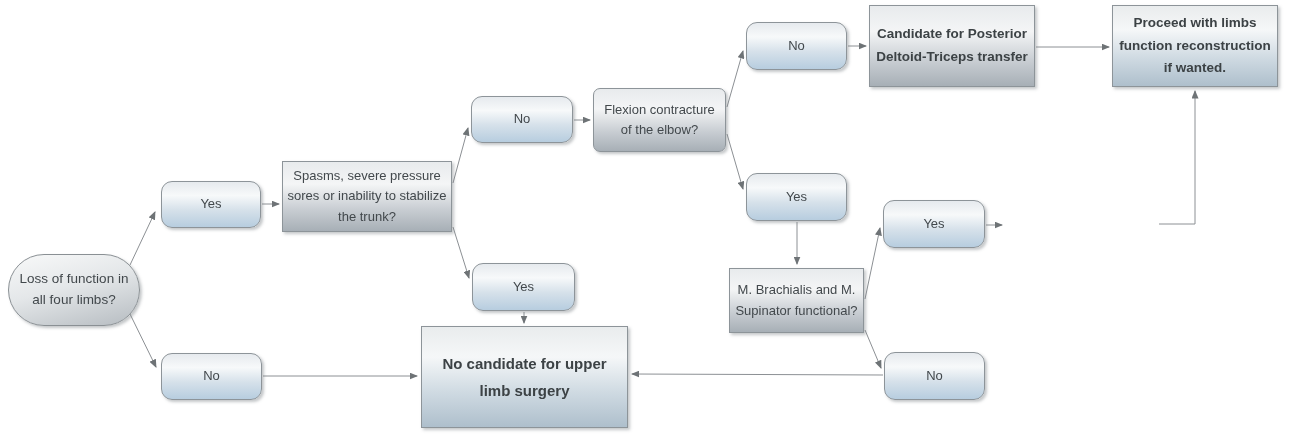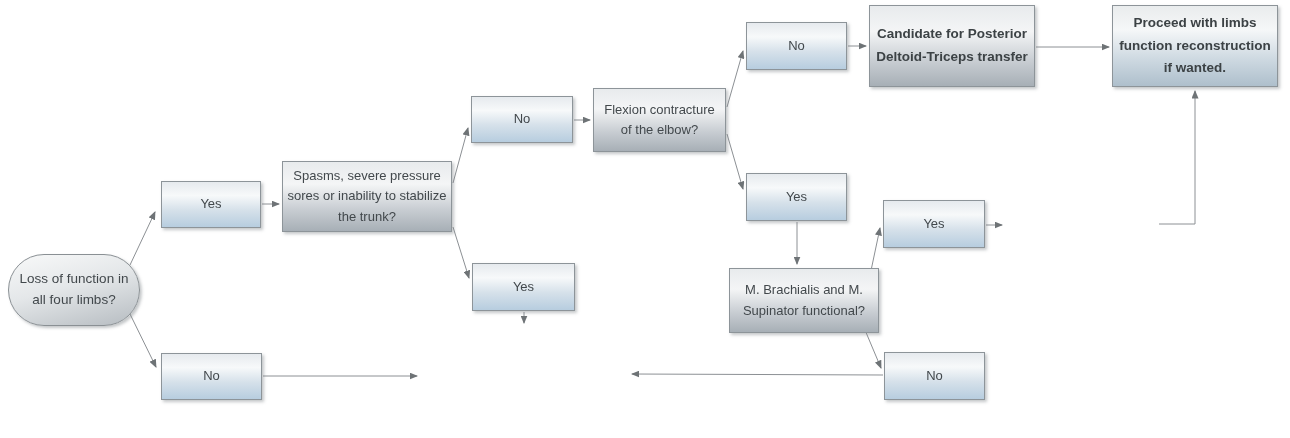--- a/index.html
+++ b/index.html
@@ -7,21 +7,21 @@
     position:relative;width:1290px;height:438px;background:#ffffff;overflow:hidden;
     font-family:"Liberation Sans", sans-serif;
   }
   #edges{position:absolute;left:0;top:0;width:1290px;height:438px;}
   .node{
     position:absolute;display:flex;align-items:center;justify-content:center;
     text-align:center;color:#42484c;border:1px solid #8d9499;
     box-shadow:2px 2px 3px rgba(125,130,136,.45);
     font-size:13px;line-height:1.55;box-sizing:border-box;padding:2px 4px;
   }
-  .blue{background:linear-gradient(180deg,#e6eaee 0%,#f7f9fa 30%,#d6e1ea 62%,#b7cddf 100%);}
+  .blue{background:linear-gradient(180deg,#e6eaee 0%,#f7f9fa 30%,#d6e1ea 62%,#b7cddf 100%);border-radius:11px;}
   .gray{background:linear-gradient(180deg,#e8ebed 0%,#f4f5f6 32%,#c9ced3 68%,#a7afb6 100%);}
   .bluegray{background:linear-gradient(180deg,#e9eced 0%,#f5f7f8 30%,#cfdae2 65%,#aebfcc 100%);}
   .bold{font-weight:bold;font-size:13.5px;line-height:1.7;color:#3c4245;}
   .big{font-weight:bold;font-size:15px;line-height:1.8;color:#3c4245;}
   .start{
     border-radius:36px;
     background:linear-gradient(165deg,#f8f9f9 0%,#e4e7e9 45%,#b6bcc1 100%);
     border:1px solid #8a9094;font-size:13.5px;
   }
 </style>
@@ -63,31 +63,32 @@
   <div class="node blue" style="left:161px;top:181px;width:100px;height:47px;">Yes</div>
 
   <div class="node blue" style="left:161px;top:353px;width:101px;height:47px;">No</div>
 
   <div class="node gray" style="left:282px;top:161px;width:170px;height:71px;">Spasms, severe pressure sores or inability to stabilize the trunk?</div>
 
   <div class="node blue" style="left:471px;top:96px;width:102px;height:47px;">No</div>
 
   <div class="node blue" style="left:472px;top:263px;width:103px;height:48px;">Yes</div>
 
-  <div class="node gray" style="left:593px;top:88px;width:133px;height:64px;">Flexion contracture of the elbow?</div>
+  <div class="node gray" style="left:593px;top:88px;width:133px;height:64px;border-radius:7px;">Flexion contracture of the elbow?</div>
 
   <div class="node blue" style="left:746px;top:22px;width:101px;height:48px;">No</div>
 
   <div class="node blue" style="left:746px;top:173px;width:101px;height:48px;">Yes</div>
 
-  <div class="node gray" style="left:729px;top:268px;width:150px;height:65px;">M. Brachialis and M. Supinator functional?</div>
+  <div class="node gray" style="left:729px;top:268px;width:135px;height:65px;">M. Brachialis and M. Supinator functional?</div>
 
   <div class="node blue" style="left:883px;top:200px;width:102px;height:48px;">Yes</div>
 
   <div class="node blue" style="left:884px;top:352px;width:101px;height:48px;">No</div>
 
   <div class="node gray bold" style="left:869px;top:5px;width:166px;height:82px;">Candidate for Posterior Deltoid-Triceps transfer</div>
 
   <div class="node bluegray bold" style="left:1112px;top:5px;width:166px;height:82px;">Proceed with limbs function reconstruction if wanted.</div>
 
 
+  <div class="node bluegray big" style="left:421px;top:326px;width:207px;height:102px;">No candidate for upper limb surgery</div>
 
 </div>
 
 </body></html>

